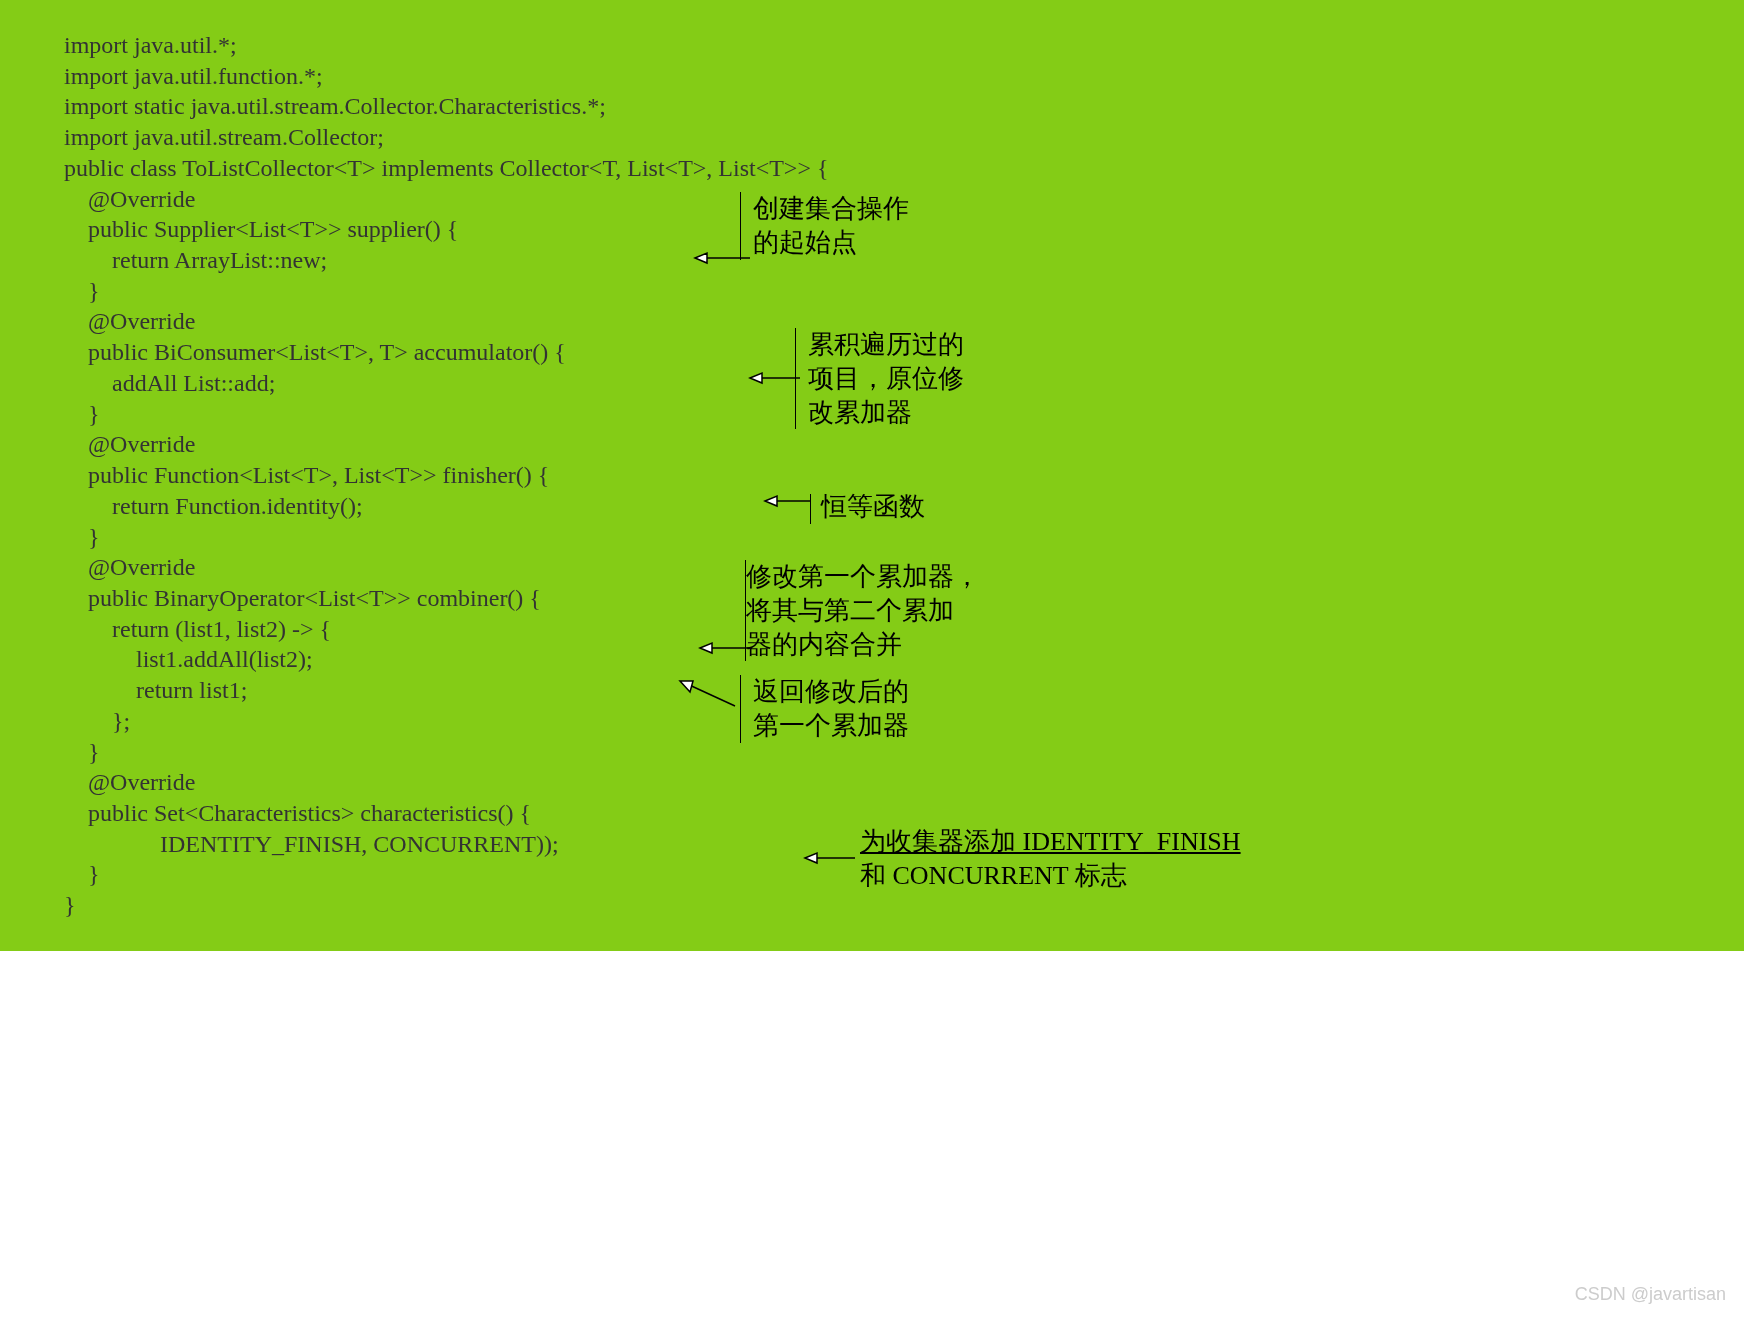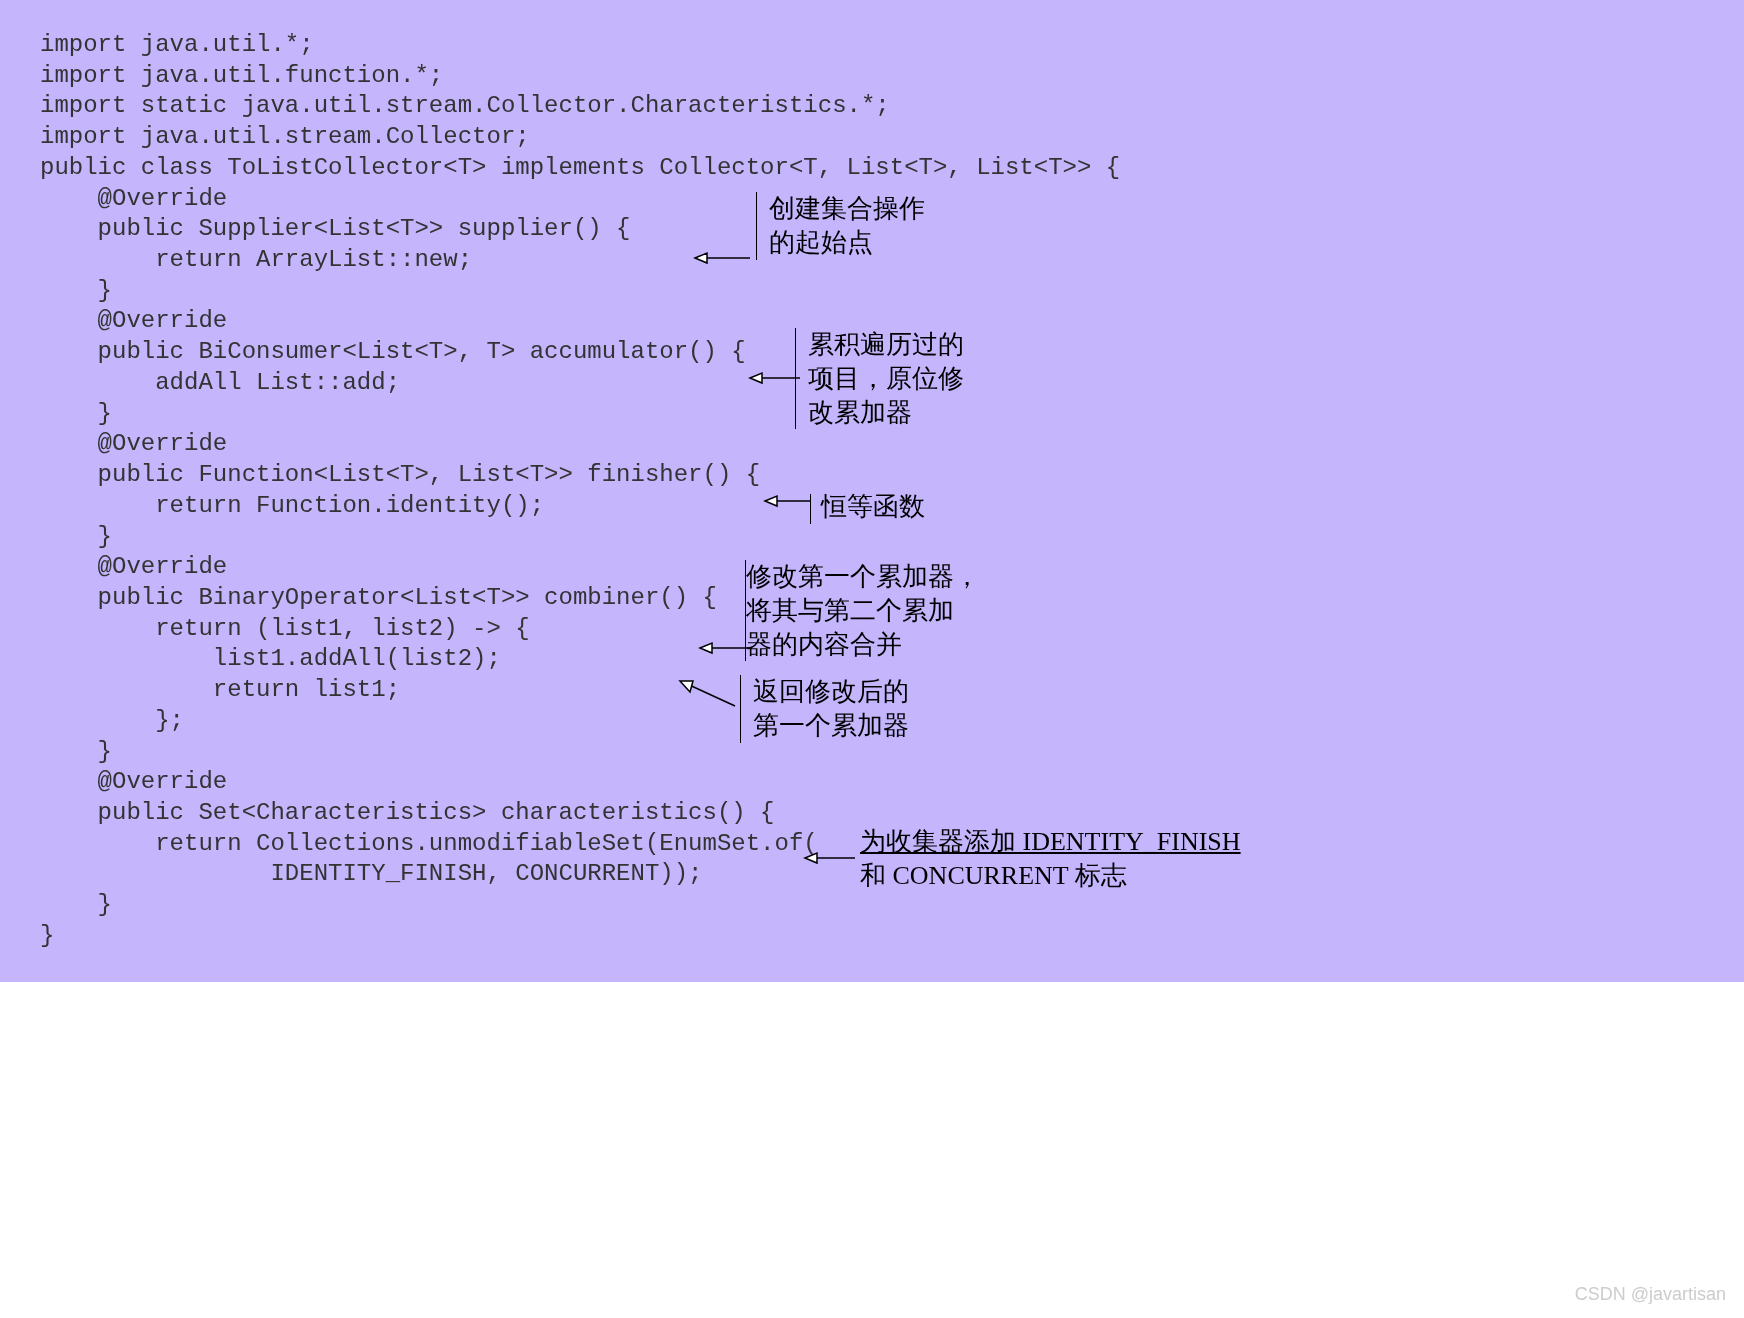--- a/index.html
+++ b/index.html
@@ -9,23 +9,24 @@
       font-size: 24px;
       line-height: 1.28;
       color: #333;
       background: #fff;
       width: 1744px;
       height: 1318px;
       position: relative;
       overflow: hidden;
     }
     .code-container {
-      padding: 30px 40px;
+      padding: 30px 64px;
       position: relative;
-      background: #c4b5fd;
+      background: #84cc16;
+      font-family: Liberation Serif, serif;
     }
     .code-line {
       white-space: pre;
       min-height: 1.28em;
     }
     .annotation {
       position: absolute;
       font-family: "SimSun", "宋体", serif;
       font-size: 26px;
       color: #000;
@@ -79,33 +80,32 @@
   <div class="code-line">    }</div>
   <div class="code-line">    @Override</div>
   <div class="code-line">    public BinaryOperator&lt;List&lt;T&gt;&gt; combiner() {</div>
   <div class="code-line">        return (list1, list2) -&gt; {</div>
   <div class="code-line">            list1.addAll(list2);</div>
   <div class="code-line">            return list1;</div>
   <div class="code-line">        };</div>
   <div class="code-line">    }</div>
   <div class="code-line">    @Override</div>
   <div class="code-line">    public Set&lt;Characteristics&gt; characteristics() {</div>
-  <div class="code-line">        return Collections.unmodifiableSet(EnumSet.of(</div>
   <div class="code-line">                IDENTITY_FINISH, CONCURRENT));</div>
   <div class="code-line">    }</div>
   <div class="code-line">}</div>
 </div>
 
 <div class="arrow" style="left:695px; top:250px;">
   <svg width="60" height="20">
       <line x1="55" y1="7" x2="5" y2="7" stroke="#000" stroke-width="1.5"></line>
       <polygon points="0,7 12,2 12,12" fill="#fff" stroke="#000" stroke-width="1.5"></polygon>
     </svg>
 </div>
-<div class="annotation" style="left:740px; top:192px; border-left:1.5px solid #000; padding-left:12px;margin-left:16px;">
+<div class="annotation" style="left:740px; top:192px; border-left:1.5px solid #000; padding-left:12px;">
   <div>创建集合操作</div>
   <div>的起始点</div>
 </div>
 
 <div class="arrow" style="left:750px; top:370px;">
   <svg width="55" height="20">
       <line x1="50" y1="7" x2="5" y2="7" stroke="#000" stroke-width="1.5"></line>
       <polygon points="0,7 12,2 12,12" fill="#fff" stroke="#000" stroke-width="1.5"></polygon>
     </svg>
 </div>

